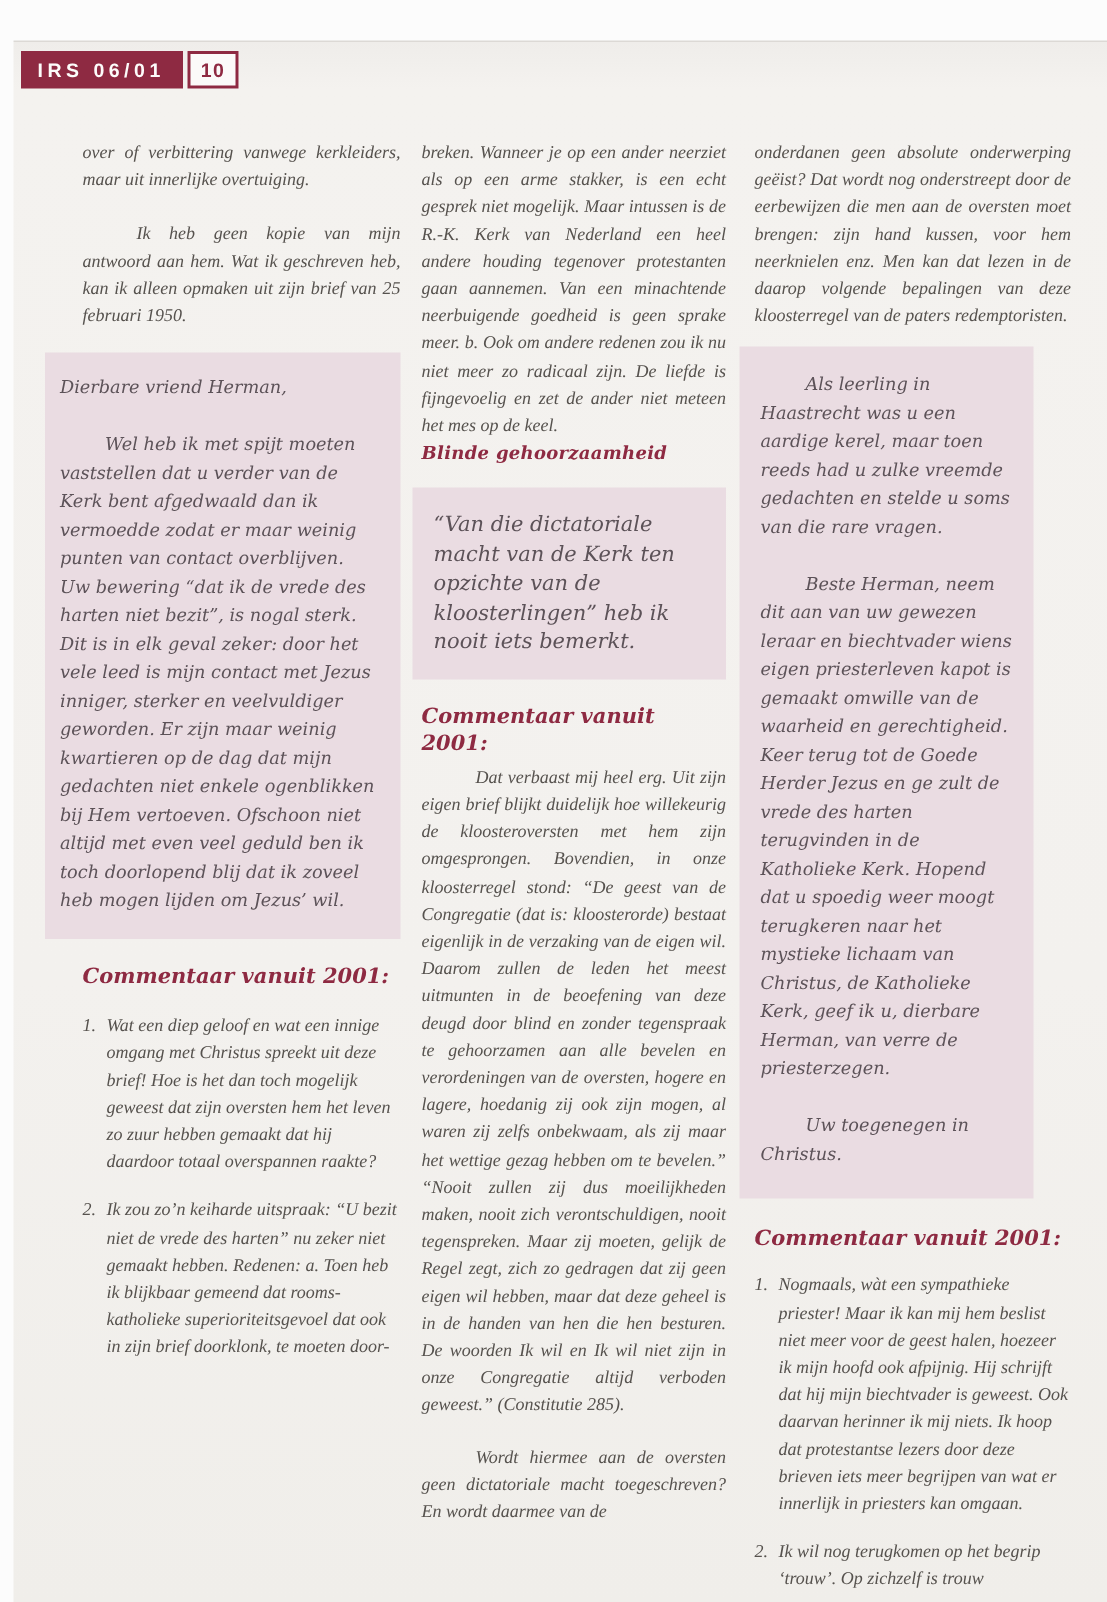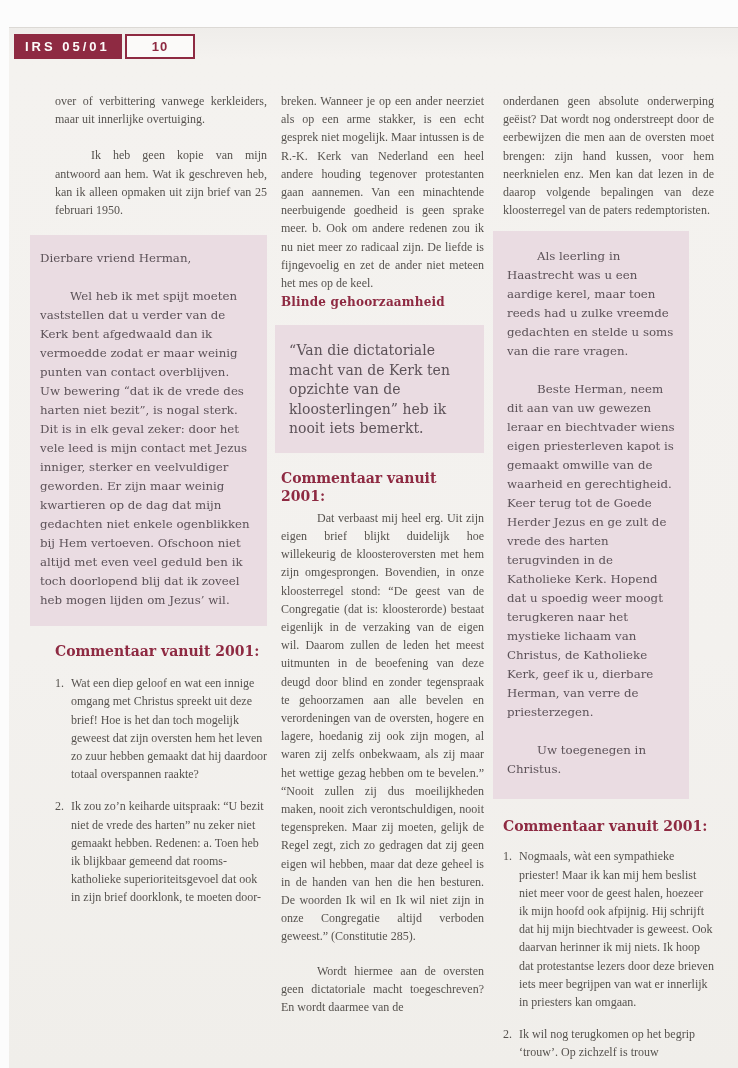--- a/index.html
+++ b/index.html
@@ -17,27 +17,27 @@
   }
   
   .badge { position:absolute; left:5px; top:6px; display:flex; align-items:stretch;
            font-family:"Liberation Sans", sans-serif; font-weight:bold; }
   .badge-issue {
     background:#8e2a42; color:#fdfbfa; font-size:13px; letter-spacing:3px;
     padding:5px 12px 5px 11px; display:flex; align-items:center;
   }
   .badge-page {
     background:#fbfaf9; color:#8e2a42; border:2px solid #8e2a42; font-size:13px;
-    letter-spacing:1px; padding:3px 25px; margin-left:3px; display:flex; align-items:center;
+    letter-spacing:1px; padding:3px 7px; margin-left:3px; display:flex; align-items:center;
   }
   
   .col {
     position:absolute; top:64px;
     font-size:12px; line-height:18.2px; color:#56524e;
-    text-align:justify; hyphens:auto;
+    text-align:justify; hyphens:auto;font-style:italic;
   }
   .col1 { left:46px;  width:212px; }
   .col2 { left:272px; width:203px; }
   .col3 { left:494px; width:211px; }
   .ind  { text-indent:36px; }
   .mt   { margin-top:18px; }
   
   .h-comment, .h-section {
     font-family:"DejaVu Serif", serif; font-weight:bold; color:#8e2a42;
     text-align:left; text-indent:0;
@@ -60,21 +60,21 @@
   .li { display:flex; margin-top:14px; text-align:left; }
   .li .num { flex:0 0 16px; }
   .li .txt { flex:1; }
 </style>
 </head>
 <body>
 
 <div class="paper">
 
   <div class="badge">
-    <div class="badge-issue">IRS 05/01</div>
+    <div class="badge-issue">IRS 06/01</div>
     <div class="badge-page">10</div>
   </div>
 
   <div class="col col1">
     <p>over of verbittering vanwege kerkleiders, maar uit innerlijke overtuiging.</p>
     <p class="ind mt">Ik heb geen kopie van mijn antwoord aan hem. Wat ik geschreven heb, kan ik alleen opmaken uit zijn brief van 25 februari 1950.</p>
 
     <div class="pinkbox box1">
       <p>Dierbare vriend Herman,</p>
       <p class="lind lgap">Wel heb ik met spijt moeten vaststellen dat u verder van de Kerk bent afgedwaald dan ik vermoedde zodat er maar weinig punten van contact overblijven. Uw bewering “dat ik de vrede des harten niet bezit”, is nogal sterk. Dit is in elk geval zeker: door het vele leed is mijn contact met Jezus inniger, sterker en veelvuldiger geworden. Er zijn maar weinig kwartieren op de dag dat mijn gedachten niet enkele ogenblikken bij Hem vertoeven. Ofschoon niet altijd met even veel geduld ben ik toch doorlopend blij dat ik zoveel heb mogen lijden om Jezus’ wil.</p>

